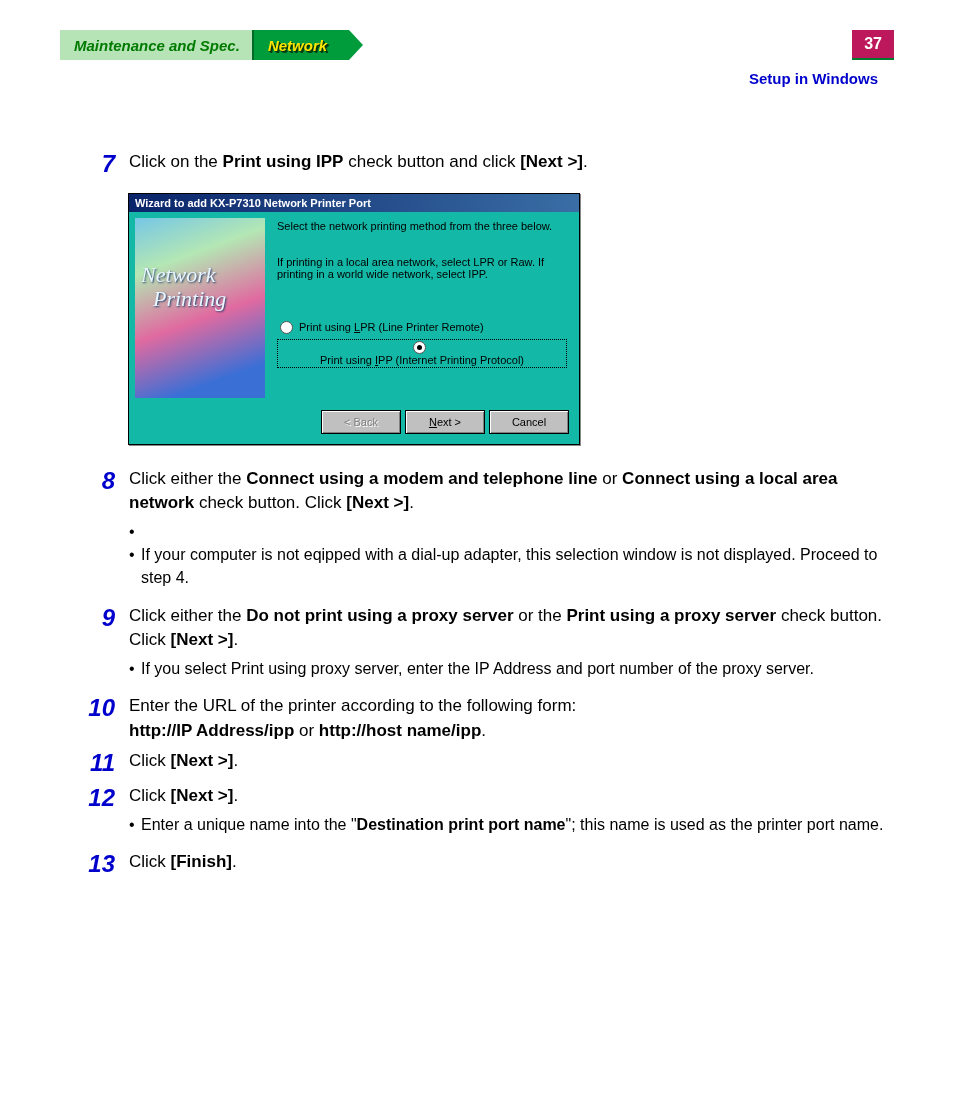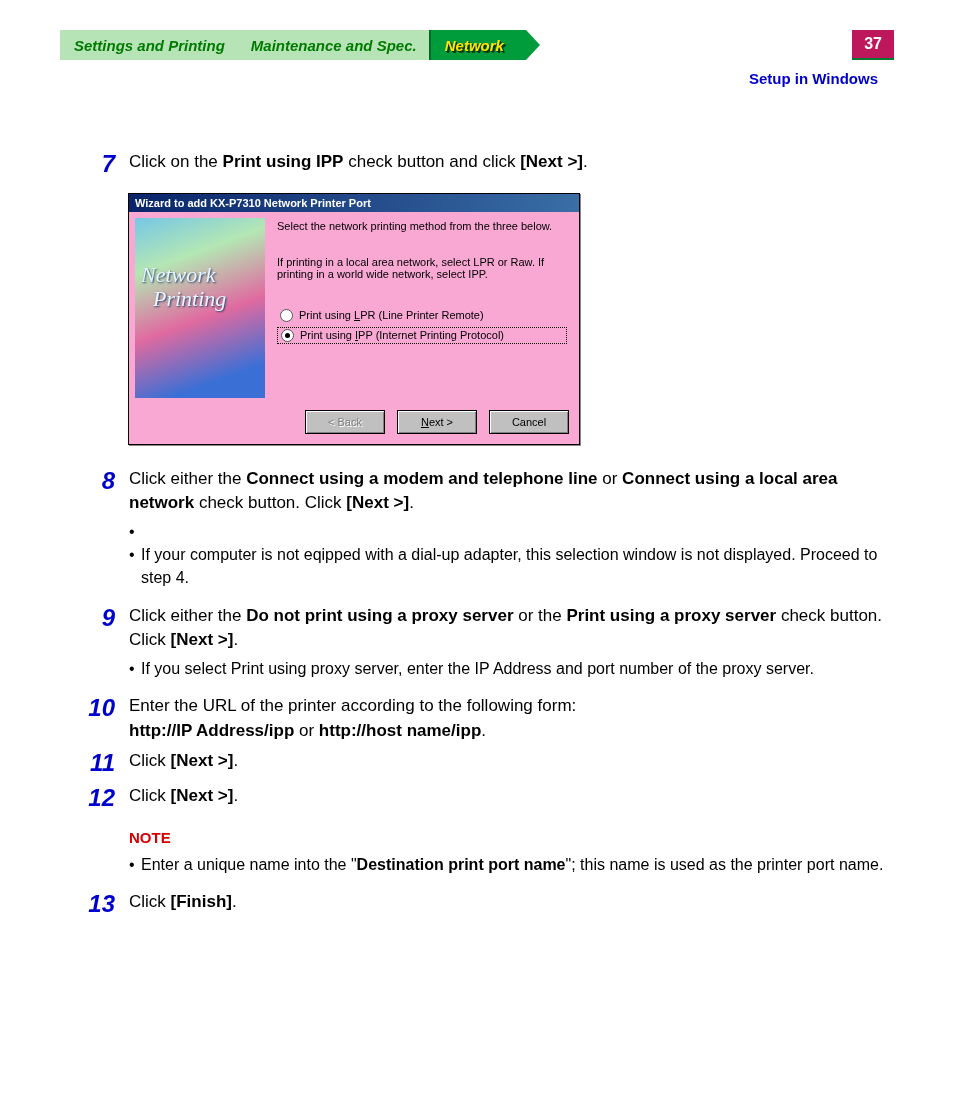--- a/index.html
+++ b/index.html
@@ -116,21 +116,21 @@
   }
   
   .dialog-holder {
     margin: 14px 0 22px 68px;
   }
   .dialog {
     width: 450px;
     border: 1px solid #000;
     font-family: Tahoma, "MS Sans Serif", sans-serif;
     font-size: 11px;
-    background: #f9a8d4;
+    background: #14b8a6;
     box-shadow: 1px 1px 0 #888;
   }
   .dlg-title {
     background: linear-gradient(to right, #0a246a, #3a6ea5);
     color: #fff;
     font-size: 11px;
     font-weight: bold;
     padding: 3px 6px;
   }
   .dlg-body {
@@ -162,47 +162,48 @@
     font-style: italic;
     font-size: 22px;
     text-shadow: 1px 1px 2px #20406a;
   }
   .dlg-right {
     flex: 1;
     padding: 2px 6px 0 12px;
     color: #000;
   }
   .dlg-instr1 { margin-bottom: 24px; }
-  .dlg-instr2 { margin-bottom: 28px; }
+  .dlg-instr2 { margin-bottom: 40px; }
   .dlg-radio-row {
     display: flex;
     align-items: center;
     margin: 4px 0;
     padding: 1px 3px;
   }
   .dlg-radio-row.sel {
     border: 1px dotted #000;
+    flex-direction: column;
   }
   .dlg-radio {
     width: 11px; height: 11px;
     border-radius: 50%;
     border: 1px solid #555;
     background: #fff;
     margin-right: 6px;
     display: flex; align-items: center; justify-content: center;
     flex-shrink:0;
   }
   .dlg-radio.checked::after {
     content:"";
     width:5px;height:5px;border-radius:50%;background:#000;
   }
   .dlg-btnrow {
     display: flex;
     justify-content: flex-end;
-    gap: 12px;
+    gap: 4px;
     padding: 6px 10px 10px 10px;
   }
   .dlg-btn {
     width: 78px;
     height: 22px;
     background: #c0c0c0;
     border: 1px solid #000;
     box-shadow: inset 1px 1px 0 #fff, inset -1px -1px 0 #808080;
     font-size: 11px;
     display:flex;align-items:center;justify-content:center;
@@ -211,23 +212,20 @@
   .dlg-btn.disabled { color:#808080; text-shadow:1px 1px 0 #fff; }
   .dlg-btn u { text-decoration: underline; }
 </style>
 </head>
 <body>
 
 <div class="page">
 
   <div class="header">
     <div class="tabs">
-      <div class="tab tab-green-light">
-        <span>Settings and Printing</span>
-      </div>
       <div class="tab tab-green-light">
         <span>Maintenance and Spec.</span>
       </div>
       <div class="tab tab-green-dark">
         <span class="shadow-text">Network</span>
       </div>
     </div>
     <div class="page-num">37</div>
     <div class="subhead">Setup in Windows</div>
   </div>
@@ -314,21 +312,20 @@
       <div class="step-num">11</div>
       <div class="step-body">
         <span>Click </span><b>[Next &gt;]</b><span>.</span>
       </div>
     </div>
 
     <div class="step">
       <div class="step-num">12</div>
       <div class="step-body">
         <span>Click </span><b>[Next &gt;]</b><span>.</span>
-        <div class="note-label">NOTE</div>
         <div class="bullets">
           <div class="row">
               <span class="dot">•</span>
               <span><span>Enter a unique name into the "</span><b>Destination print port name</b><span>"; this name is used as the printer port name.</span></span>
             </div>
         </div>
       </div>
     </div>
 
     <div class="step">

